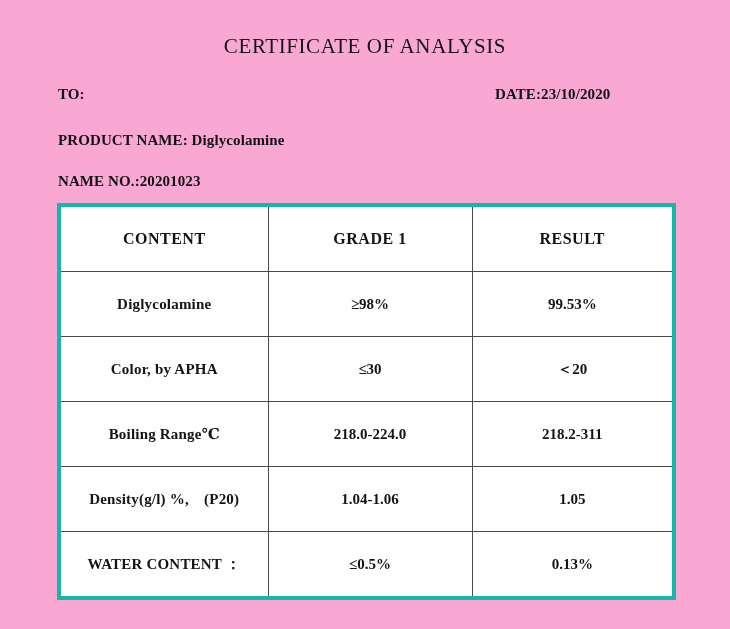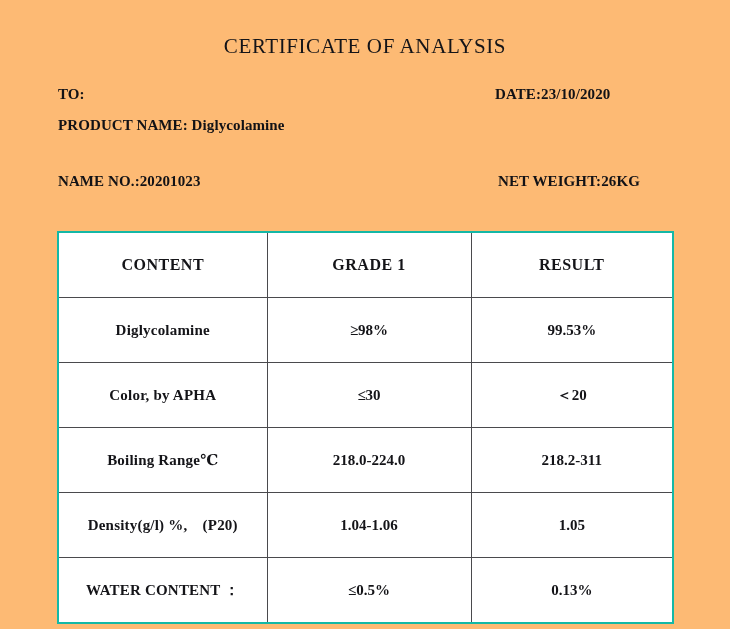--- a/index.html
+++ b/index.html
@@ -17,21 +17,21 @@
     color: #17171a;
     -webkit-font-smoothing: antialiased;
   }
 
   .page {
     position: absolute;
     left: 0;
     top: 0;
     width: 730px;
     height: 629px;
-    background: #fdba74;
+    background: #f9a8d4;
   }
 
   
   .doc-title {
     position: absolute;
     left: 0;
     top: 34px;
     width: 730px;
     text-align: center;
     font-size: 21px;
@@ -42,21 +42,21 @@
   }
 
   
   .meta-row {
     position: absolute;
     left: 0;
     width: 730px;
     height: 20px;
   }
   .meta-row.r1 { top: 86px; }
-  .meta-row.r2 { top: 117px; }
+  .meta-row.r2 { top: 132px; }
   .meta-row.r3 { top: 173px; }
 
   .meta-left {
     position: absolute;
     left: 58px;
     top: 0;
     font-size: 15px;
     font-weight: 700;
     letter-spacing: 0.1px;
     white-space: nowrap;
@@ -100,22 +100,21 @@
     padding: 0 4px;
     white-space: nowrap;
     font-family: "Liberation Serif", "DejaVu Serif", serif;
   }
   .coa-table th {
     font-size: 16px;
     letter-spacing: 0.5px;
   }
   
   .coa-table {
-    border: 2px solid #14b8a6;
-    margin-top: 28px;
+    border: 4px solid #14b8a6;
   }
   .coa-table tr:first-child th { border-top: none; }
   .coa-table tr:last-child td { border-bottom: none; }
   .coa-table th:first-child,
   .coa-table td:first-child { border-left: none; }
   .coa-table th:last-child,
   .coa-table td:last-child { border-right: none; }
 
   .cell-label { letter-spacing: 0.2px; }
 </style>
@@ -130,21 +129,20 @@
     <span class="meta-left">TO:</span>
     <span class="meta-right date">DATE:23/10/2020</span>
   </div>
 
   <div class="meta-row r2">
     <span class="meta-left">PRODUCT NAME: Diglycolamine</span>
   </div>
 
   <div class="meta-row r3">
     <span class="meta-left">NAME NO.:20201023</span>
-    <span class="meta-right weight">NET WEIGHT:26KG</span>
   </div>
 
   <table class="coa-table">
     <colgroup>
       <col class="c1">
         <col class="c2">
         <col class="c3">
     </colgroup>
     <thead>
       <tr>

